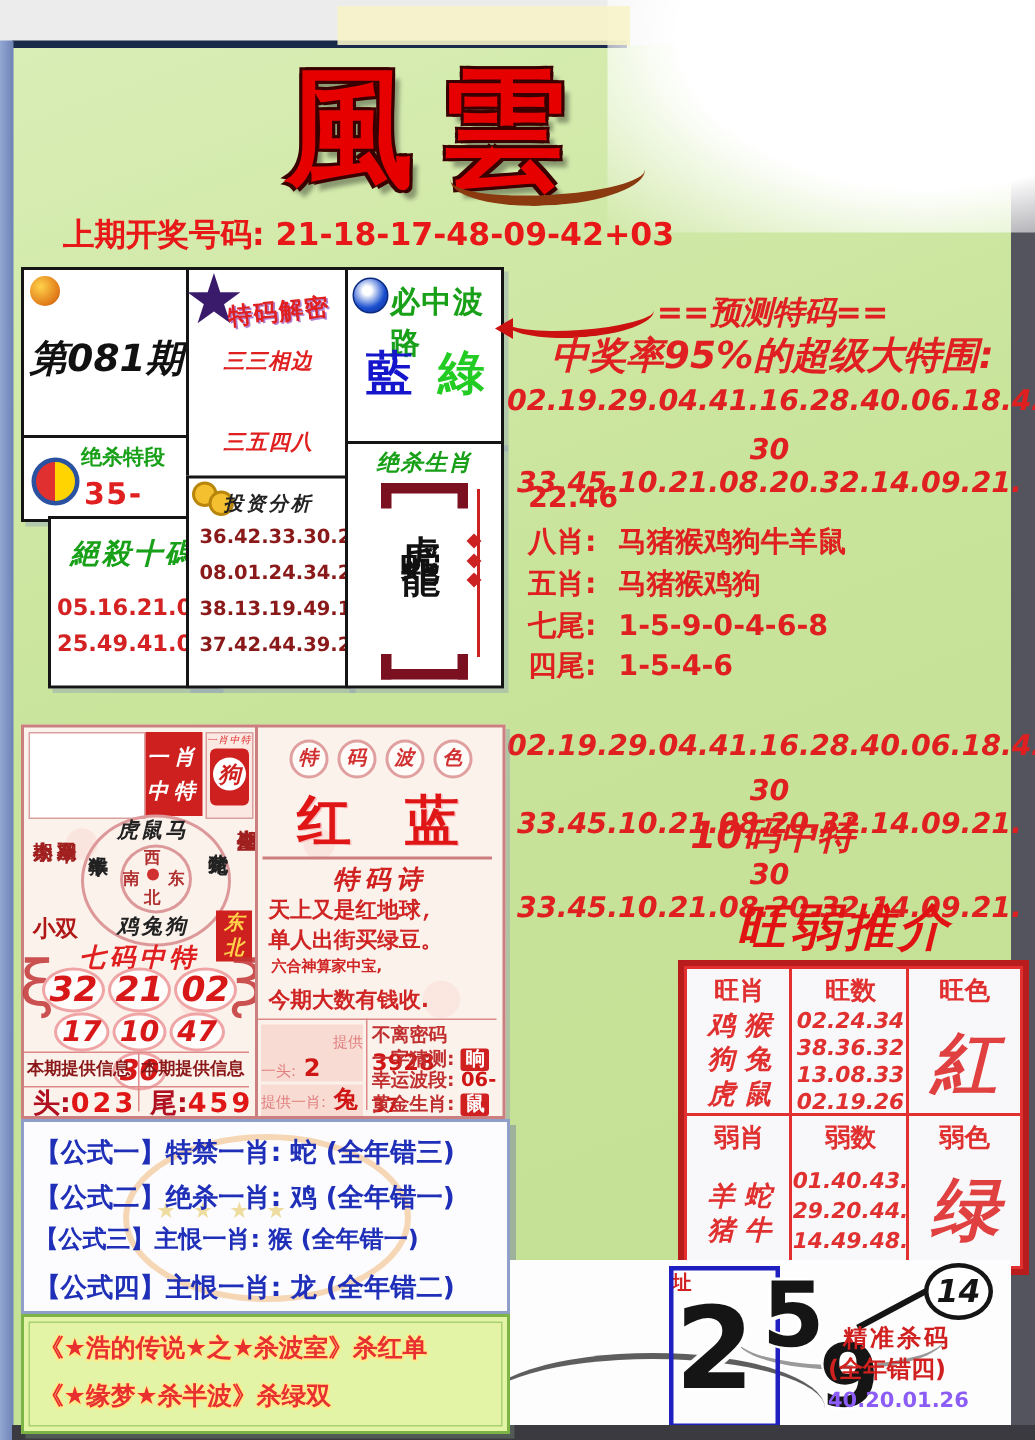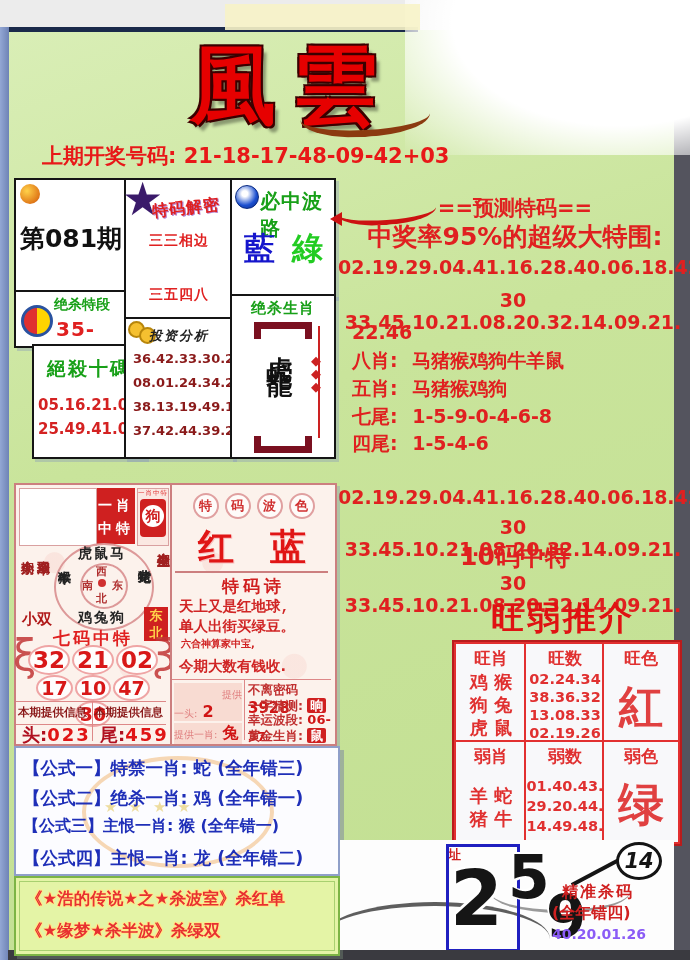--- a/index.html
+++ b/index.html
@@ -1,20 +1,20 @@
 <!DOCTYPE html>
 <html><head>
 <meta charset="utf-8">
 <style>
   html,body{margin:0;padding:0;background:#e9e9e9;}
   .canvas{position:relative;width:690px;height:960px;overflow:hidden;background:#ececec;
           font-family:"DejaVu Sans","Liberation Sans",sans-serif;}
   .abs{position:absolute;}
   .b{font-weight:bold;}
-  .c{text-align:center;}
+  .c{text-align:center;font-style:italic;}
   .r{color:#e02020;}
   .g{color:#18a018;}
   .vert{writing-mode:vertical-rl;text-orientation:upright;}
   .cellbox{position:absolute;background:#fff;border:2px solid #151515;box-shadow:3px 3px 0 rgba(130,145,190,.35);}
   .panel{position:absolute;border:2px solid #cc7f7f;box-shadow:3px 3px 0 rgba(140,150,180,.4);
          background:#fcf2ec;
          background-image:radial-gradient(circle at 25% 30%,rgba(240,160,150,.16) 0 10px,transparent 11px),
                           radial-gradient(circle at 75% 70%,rgba(240,160,150,.14) 0 12px,transparent 13px);}
   .pill{display:inline-block;border:2px solid #efa5a5;border-radius:50%;background:rgba(255,255,255,.85);
         padding:0 3px;margin:0 1px;color:#d81818;font-weight:bold;}
@@ -213,21 +213,21 @@
       <span>幸运波段:</span>
       <span style="font-size:13px;color:#d01515;">06-37</span>
     </div>
     <div class="abs" style="left:76px;top:242px;font-size:12.5px;color:#c03030;font-weight:bold;">
       <span>黄金生肖:</span>
       <span class="hl" style="font-size:13px;">鼠</span>
     </div>
   </div>
 
   <div class="abs b c" style="left:452px;top:596px;width:222px;font-size:33px;color:#e01212;letter-spacing:3px;">旺弱推介</div>
-  <div class="abs" style="left:452px;top:640px;width:222px;height:198px;border:4px solid #b91c1c;background:#f8f8fa;">
+  <div class="abs" style="left:452px;top:640px;width:222px;height:198px;border:6px solid #b91c1c;background:#f8f8fa;">
     <div class="wr-cell" style="left:-2px;top:-2px;width:70px;height:98px;">
       <div class="wr-h">旺肖</div>
       <div class="b c" style="font-size:18px;color:#e03030;line-height:23px;">鸡 猴</div>
       <div class="b c" style="font-size:18px;color:#e03030;line-height:23px;">狗 兔</div>
       <div class="b c" style="font-size:18px;color:#e03030;line-height:23px;">虎 鼠</div>
     </div>
     <div class="wr-cell" style="left:68px;top:-2px;width:78px;height:98px;">
       <div class="wr-h">旺数</div>
       <div class="b c" style="font-size:14.5px;color:#e03030;line-height:18px;">02.24.34</div>
       <div class="b c" style="font-size:14.5px;color:#e03030;line-height:18px;">38.36.32</div>

